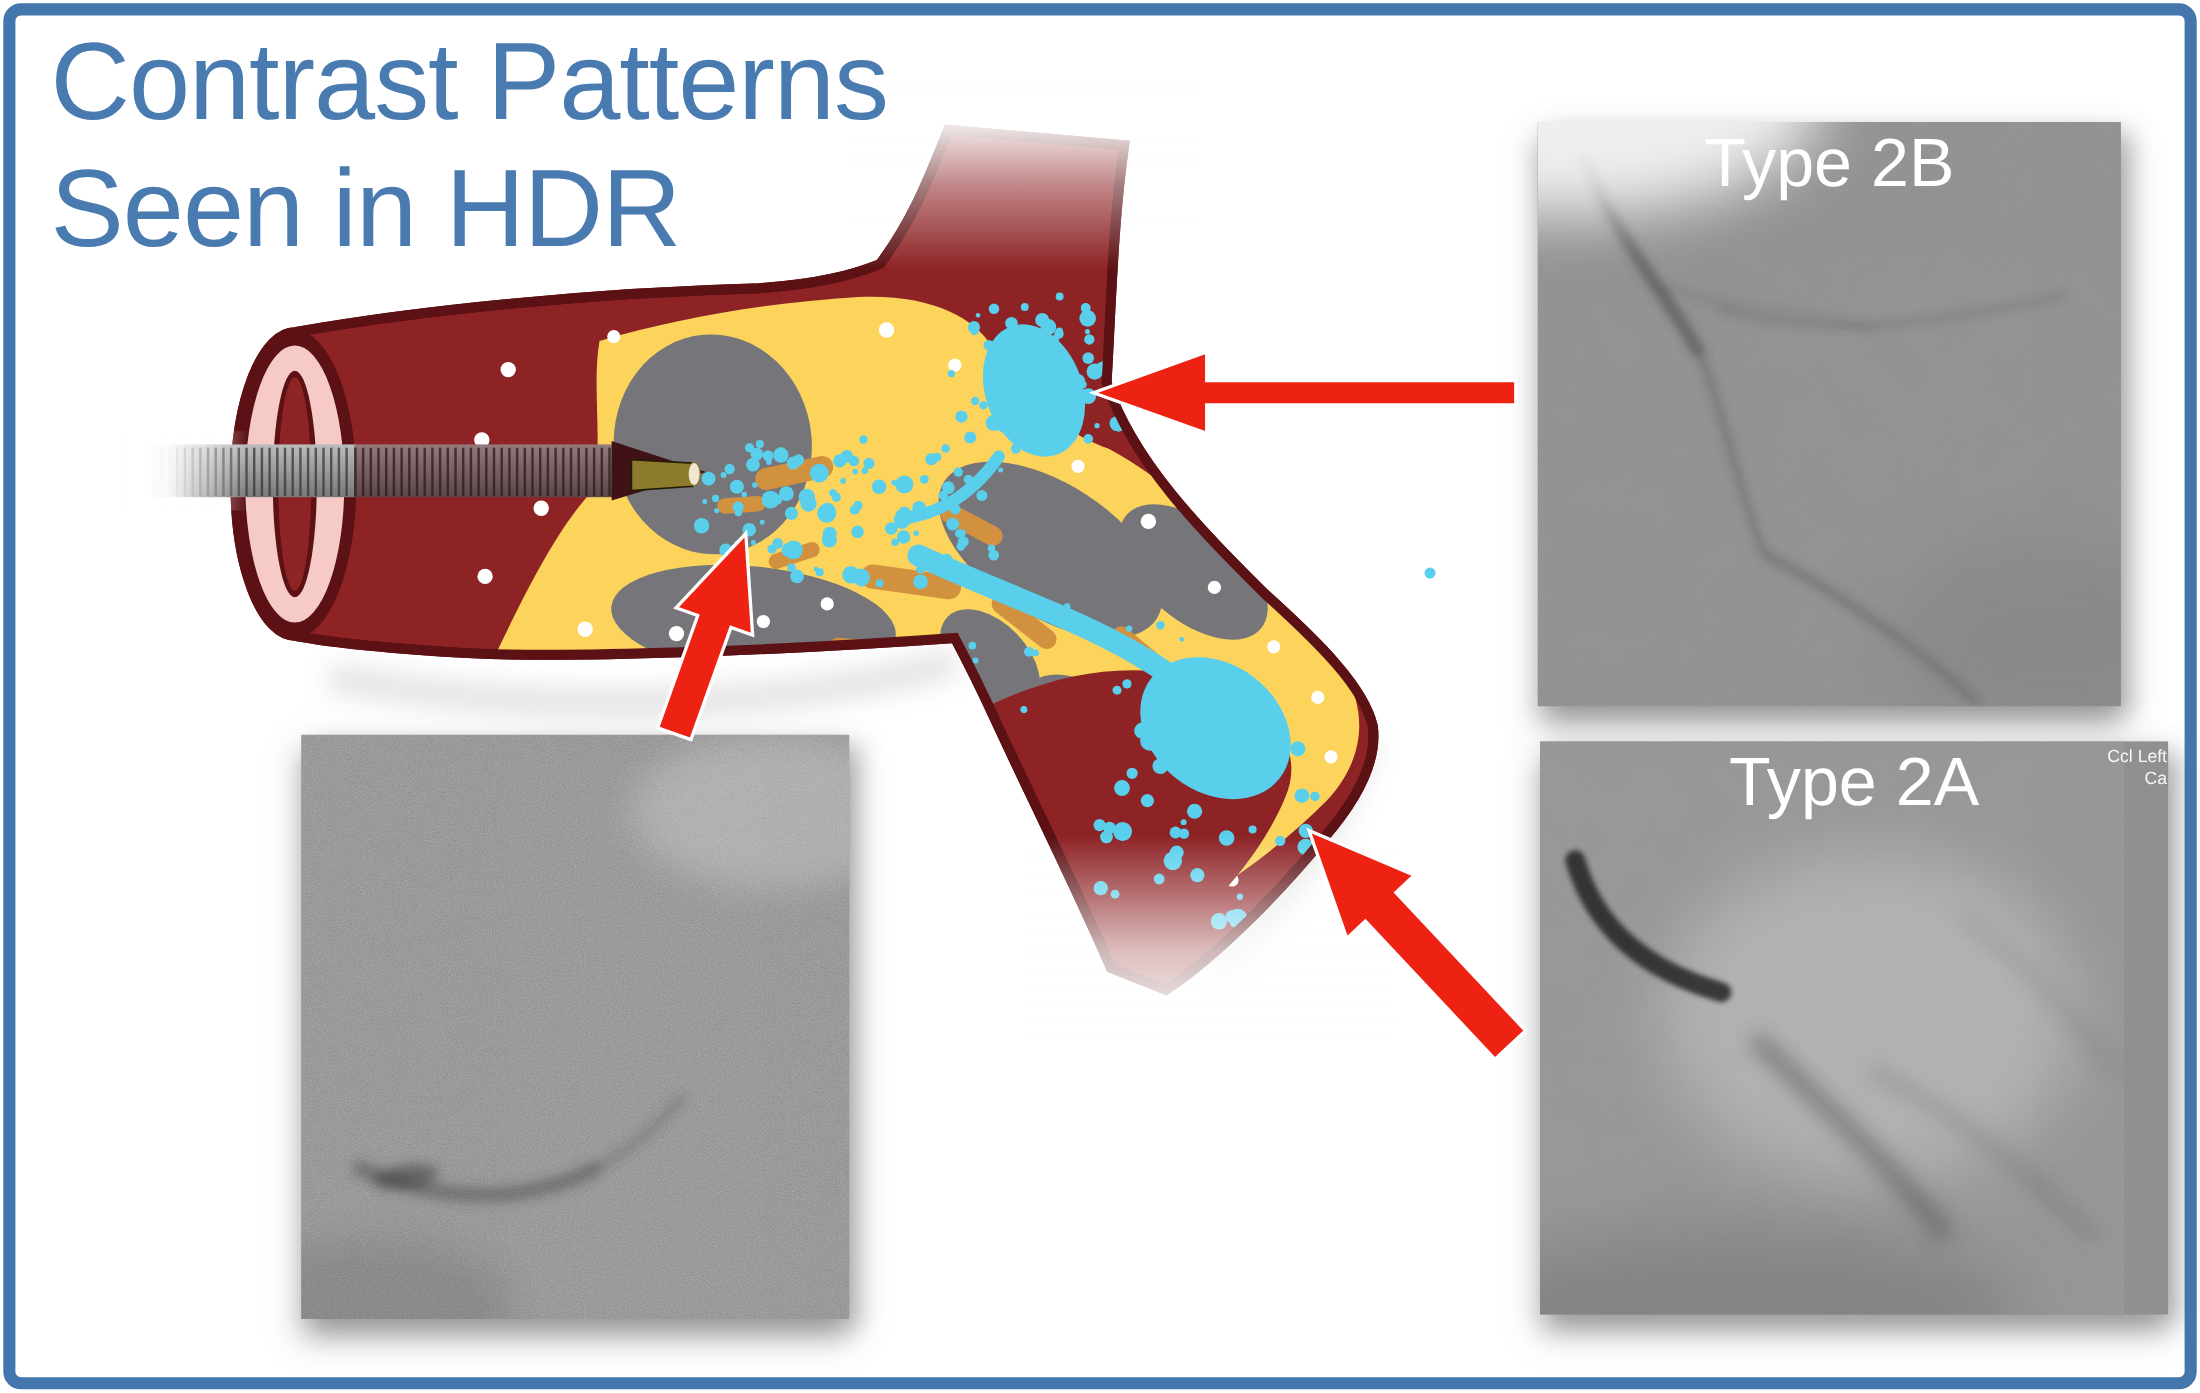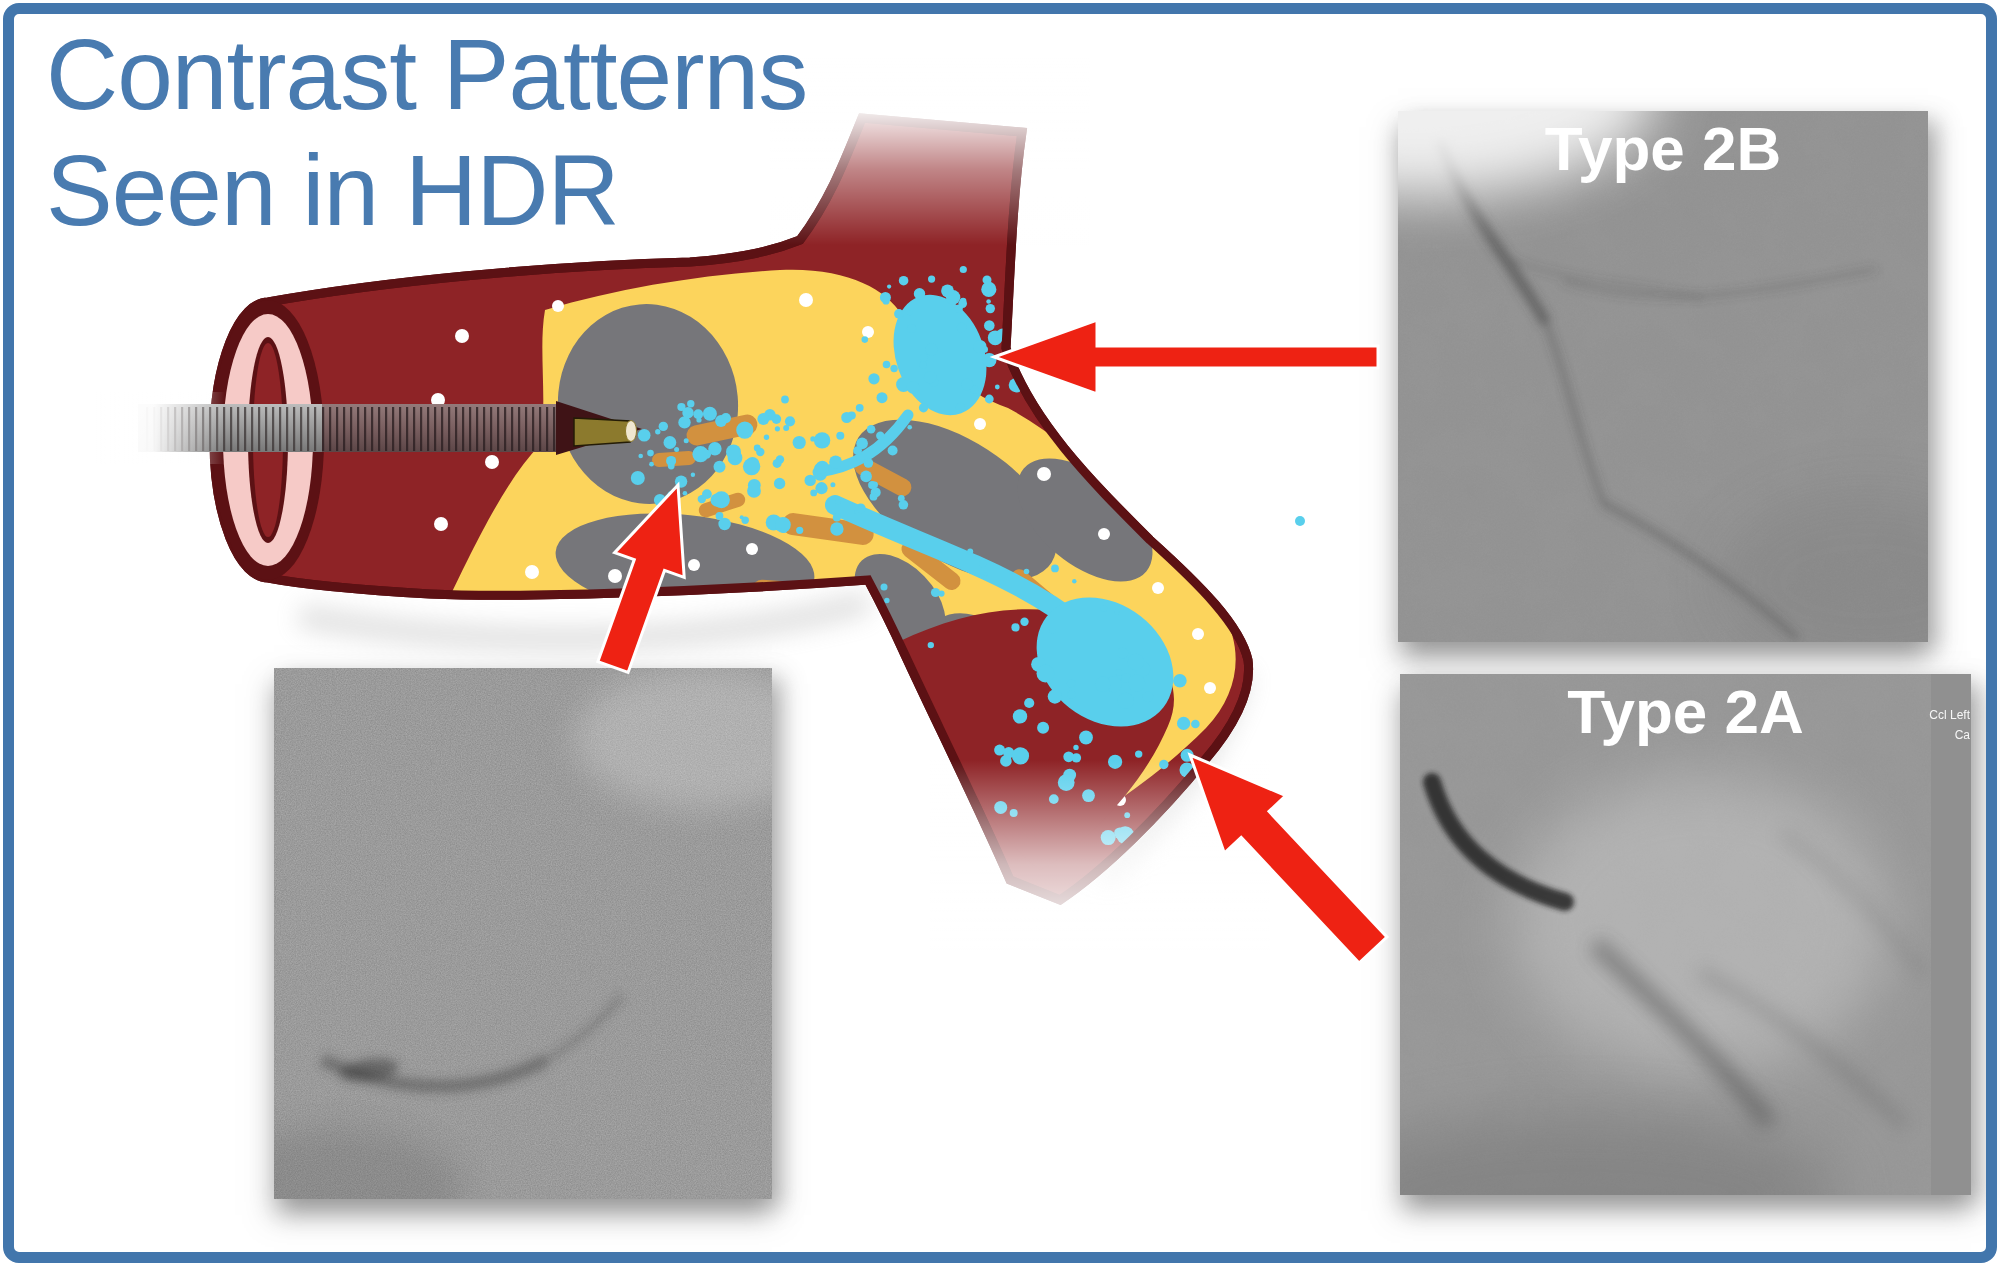--- a/index.html
+++ b/index.html
@@ -3,22 +3,22 @@
 <meta charset="utf-8">
 <style>
   html,body{margin:0;padding:0;background:#ffffff;}
   body{font-family:"Liberation Sans","DejaVu Sans",sans-serif;}
   .stage{position:relative;width:2000px;height:1266px;background:#ffffff;overflow:hidden;}
   .frame{position:absolute;left:3px;top:3px;right:3px;bottom:3px;border:11px solid var(--border-blue,#4276ac);border-radius:16px;z-index:10;pointer-events:none;}
   .title{position:absolute;left:46px;top:16px;z-index:6;color:var(--title-blue,#497bb0);font-weight:normal;font-size:100px;line-height:116px;letter-spacing:-1px;white-space:nowrap;}
   .title span{display:block;}
   .photo{position:absolute;overflow:hidden;background:var(--photo-gray,#909090);box-shadow:0 16px 26px rgba(90,90,90,.5),12px 8px 20px rgba(130,130,130,.35);z-index:2;}
   .photo svg{position:absolute;left:0;top:0;}
-  .photo-label{position:absolute;left:0;right:0;top:2px;text-align:center;color:#ffffff;font-weight:bold;font-size:62px;letter-spacing:0px;z-index:3;}
-  .photo-tag{position:absolute;top:5px;right:1px;text-align:right;color:rgba(255,255,255,.93);font-size:12px;line-height:20px;z-index:3;margin-top:26px;}
+  .photo-label{position:absolute;left:0;right:0;top:2px;text-align:center;color:#ffffff;font-weight:normal;font-size:62px;letter-spacing:0px;z-index:3;}
+  .photo-tag{position:absolute;top:5px;right:1px;text-align:right;color:rgba(255,255,255,.93);font-size:16px;line-height:20px;z-index:3;}
   #p-type1{left:274px;top:668px;width:498px;height:531px;}
   #p-type2b{left:1398px;top:111px;width:530px;height:531px;}
   #p-type2a{left:1400px;top:674px;width:531px;height:521px;padding-left:40px;}
   .art{position:absolute;left:0;top:0;z-index:5;pointer-events:none;}
   .f-red{fill:var(--vessel-red,#8e2326);}
   .s-out{stroke:var(--vessel-outline,#5c1114);}
   .f-out{fill:var(--vessel-outline,#5c1114);}
   .f-pink{fill:var(--lumen-pink,#f6cac7);}
   .f-yellow{fill:var(--plaque-yellow,#fcd45c);}
   .f-gray{fill:var(--calcium-gray,#76767a);}

